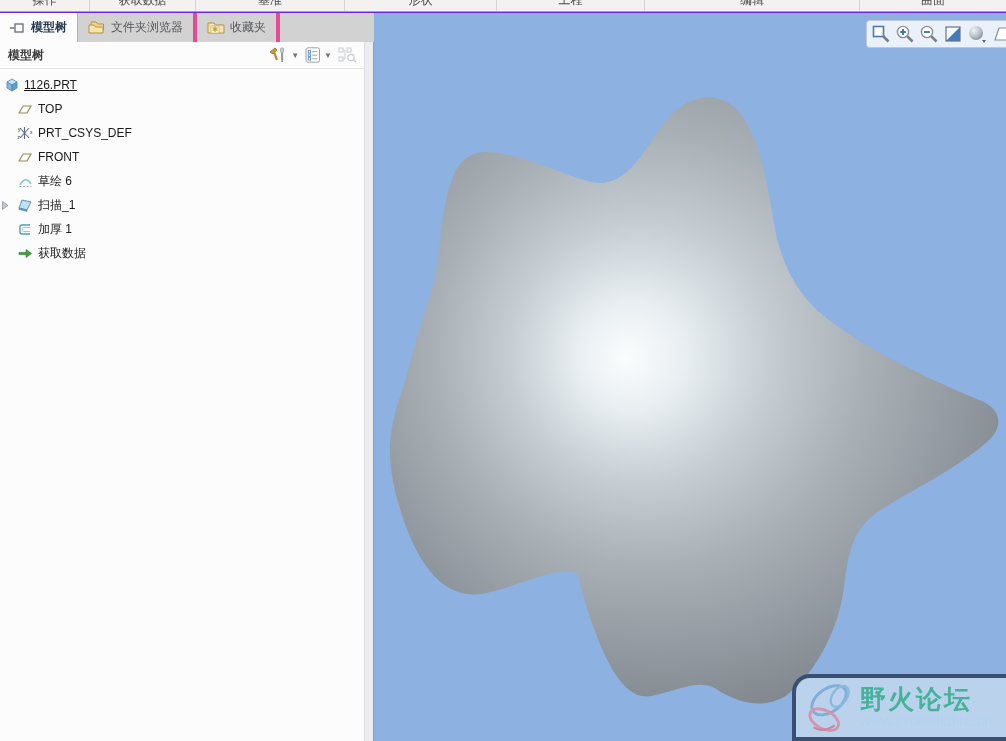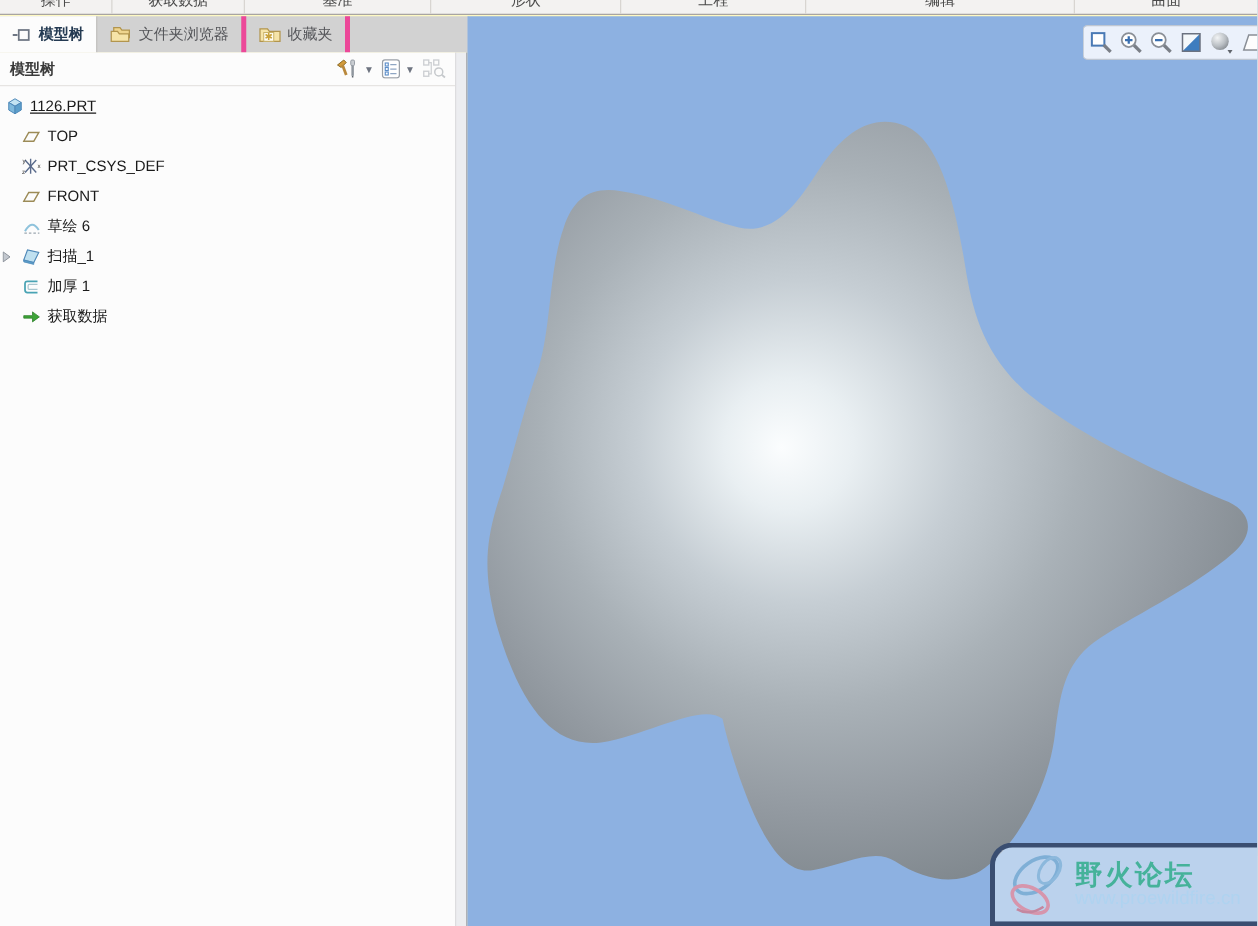--- a/index.html
+++ b/index.html
@@ -1,18 +1,18 @@
 <!DOCTYPE html>
 <html><head>
 <meta charset="utf-8">
 <style>
   * { margin:0; padding:0; box-sizing:border-box; }
   html,body { width:1006px; height:741px; overflow:hidden; }
   body { font-family:"Liberation Sans","DejaVu Sans",sans-serif; font-size:12px; color:#1a1a1a; background:#fff; }
-  .app { position:relative; width:1006px; height:741px; overflow:hidden; background:#fef9c3; }
+  .app { position:relative; width:1006px; height:741px; overflow:hidden; background:#6d28d9; }
 
   
   .ribbon { position:absolute; left:0; top:0; width:1006px; height:12px; background:#f3f2f1; border-bottom:1px solid #a8a5a1; display:flex; overflow:hidden; }
   .ribbon-group { height:12px; overflow:hidden; border-right:1px solid #d8d5d1; }
   .ribbon-group span { display:block; text-align:center; font-size:12px; line-height:14px; color:#4a4a4a; margin-top:-7px; white-space:nowrap; }
 
   
   .tabstrip { position:absolute; left:0; top:13px; width:375px; height:29px; background:#d2d2d2; display:flex; align-items:stretch; }
   .tab { display:flex; align-items:center; gap:5px; padding:0 10px; border-right:4px solid #ec4899; color:#55565a; cursor:default; }
   .tab .ticon { display:inline-flex; flex:0 0 auto; }
@@ -41,21 +41,21 @@
   .viewport { position:absolute; left:374px; top:13px; width:632px; height:728px; background:#8db1e1; overflow:hidden; }
   .star-svg { position:absolute; left:0; top:0; }
 
   
   .gfx-toolbar { position:absolute; left:492px; top:7px; width:146px; height:28px; background:rgba(252,253,255,0.85); border:1px solid #bfc7d2; border-right:none; border-radius:4px 0 0 4px; display:flex; align-items:center; padding:0 2px 0 4px; gap:4px; }
   .gbtn { display:flex; align-items:center; justify-content:center; width:24px; height:24px; border-radius:3px; }
 
   
   .watermark { position:absolute; right:0; bottom:0; width:214px; height:67px; background:rgba(226,237,248,0.55); border:4px solid #3a4e71; border-right:none; border-top-left-radius:18px; display:flex; align-items:center; padding:2px 2px 2px 4px; overflow:hidden; }
   .wm-text { display:flex; flex-direction:column; line-height:1.05; margin-left:2px; }
-  .wm-title { font-size:22px; font-weight:bold; letter-spacing:2px; color:#45b29a; white-space:nowrap; }
+  .wm-title { font-size:26px; font-weight:bold; letter-spacing:2px; color:#45b29a; white-space:nowrap; }
   .wm-url { font-size:15px; color:#afd3f0; white-space:nowrap; }
 </style>
 </head>
 <body>
 
 <div class="app">
 
   <div class="ribbon">
     <div class="ribbon-group" style="width:90px">
         <span>操作</span>

